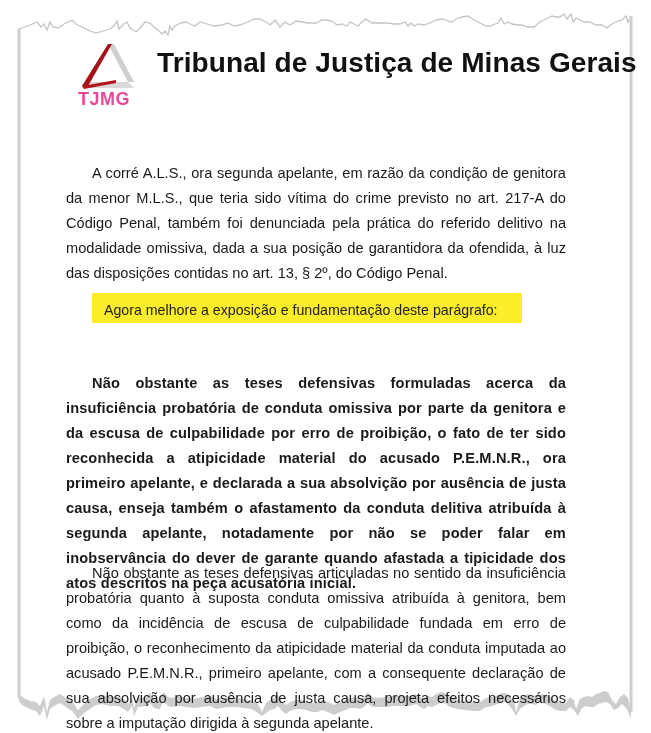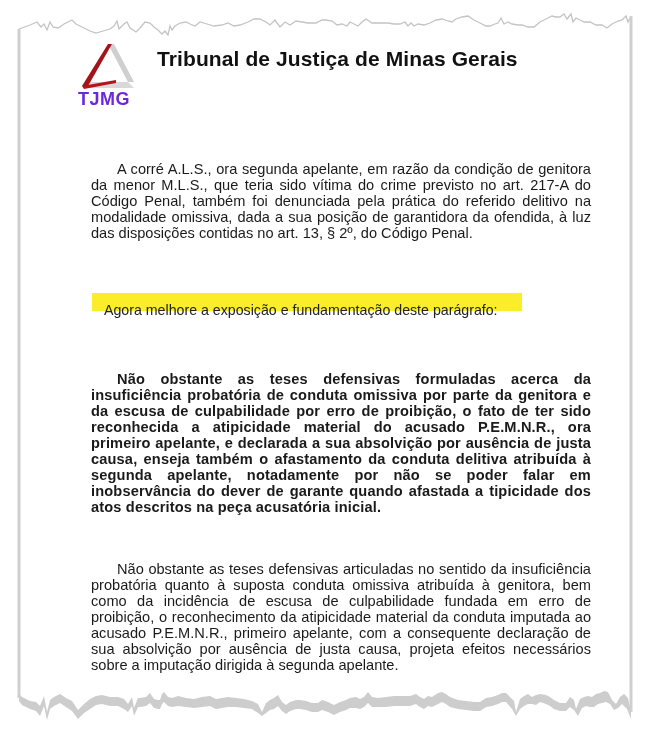--- a/index.html
+++ b/index.html
@@ -2,30 +2,30 @@
 <html><head>
 <meta charset="utf-8">
 <style>
   html, body { margin: 0; padding: 0; background: #ffffff; }
   body { width: 651px; height: 733px; position: relative; overflow: hidden;
          font-family: "Liberation Sans", sans-serif; color: #1a1a1a; }
   .edges { position: absolute; left: 0; top: 0; width: 651px; height: 733px; pointer-events: none; }
   .logo { position: absolute; left: 76px; top: 42px; width: 64px; height: 70px; }
   .logo svg { display: block; }
   .logo-text { position: absolute; left: 2px; top: 47px; width: 62px; text-align: left;
-               font-weight: bold; font-size: 18px; color: #6d28d9; letter-spacing: 0.5px; }
-  .title { position: absolute; left: 157px; top: 47px; font-size: 21px; font-weight: bold;
+               font-weight: bold; font-size: 18px; color: #ec4899; letter-spacing: 0.5px; }
+  .title { position: absolute; left: 157px; top: 47px; font-size: 28px; font-weight: bold;
            color: #111; white-space: nowrap; letter-spacing: 0.1px; }
-  .para { position: absolute; left: 91px; width: 500px; font-size: 14.6px; line-height: 16px;
+  .para { position: absolute; left: 66px; width: 500px; font-size: 14.6px; line-height: 25px;
           text-align: justify; color: #1a1a1a; margin: 0; }
   .para .indent { display: inline-block; width: 26px; }
   .p1 { top: 161px; }
   .p2 { top: 371px; letter-spacing: 0.15px; font-weight: bold; }
   .p3 { top: 561px; }
-  .highlight { position: absolute; left: 92px; top: 293px; width: 430px; height: 18px;
+  .highlight { position: absolute; left: 92px; top: 293px; width: 430px; height: 30px;
                background: #fced2a; }
   .highlight span { position: absolute; left: 12px; top: 9px; font-size: 14.2px; color: #222; white-space: nowrap; }
 </style>
 </head>
 <body>
 
 <svg class="edges" viewBox="0 0 651 733" xmlns="http://www.w3.org/2000/svg">
 
   <polyline fill="none" stroke="#c4c4c4" stroke-width="1.3" points="19,29 30,25 37,22 41,27 44,24 47,30 50,22 53,27 58,28 64,24 72,20 76,24 82,27 90,31 96,33 103,31 110,29 114,26 117,21 119,29 124,24 127,22 130,28 136,32 140,28 145,22 150,23 154,27 158,30 162,34 165,31 168,35 170,26 172,30 175,26 180,23 186,22 190,24 195,26 200,22 207,24 214,26 222,25 228,23 234,26 240,25 248,22 254,19 260,19 266,22 270,25 275,20 280,27 285,22 290,25 296,21 302,22 308,23 316,23 322,20 326,20 332,21 337,25 342,24 347,26 350,22 354,24 358,26 362,22 366,19 372,23 380,23 388,23 394,24 400,24 405,22 408,26 411,23 414,26 418,24 424,25 430,23 436,20 442,19 448,21 452,22 456,19 462,17 468,16 474,20 480,23 486,26 490,26 495,24 498,23 501,18 504,24 508,22 512,24 518,25 522,25 528,27 534,27 540,22 546,19 552,16 556,17 560,17 564,14 567,19 571,14 573,22 576,18 580,20 584,22 590,22 596,25 602,25 607,28 612,24 618,21 622,20 626,16 628,22 630,18"></polyline>
 

